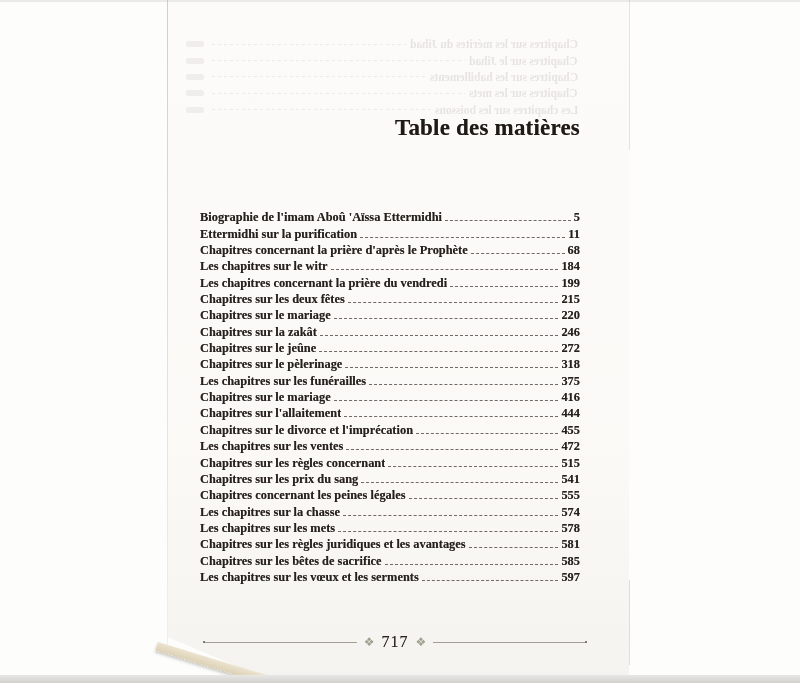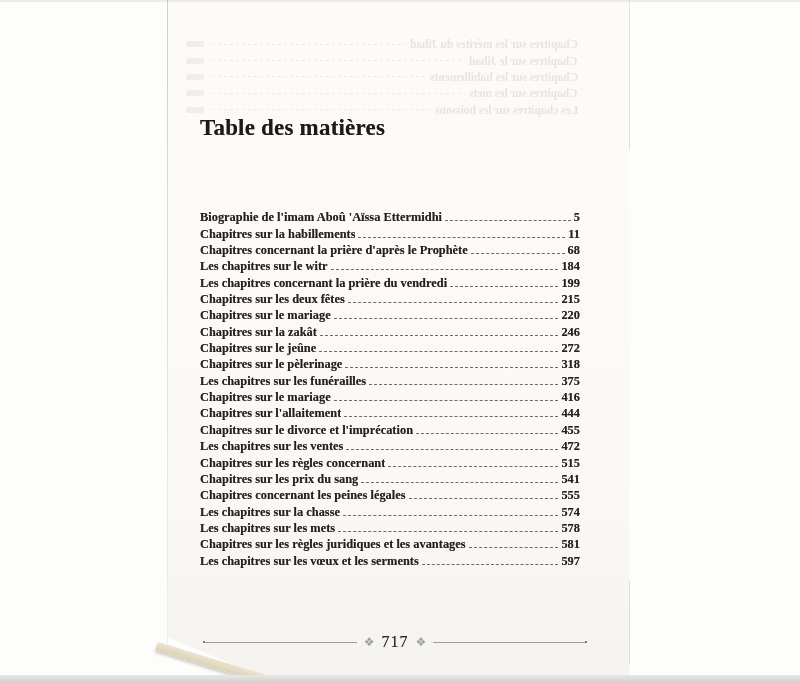--- a/index.html
+++ b/index.html
@@ -36,21 +36,21 @@
   }
   .ghost-row{display:flex;align-items:center;height:16.4px;font-size:11.5px;}
   .ghost-num{width:18px;height:6px;background:rgba(122,111,104,.55);border-radius:2px;margin-right:4px;flex:0 0 auto;}
   .ghost-leader{flex:1;height:1px;margin:0 4px;
     background:repeating-linear-gradient(90deg,rgba(122,111,104,.7) 0 3px,transparent 3px 6px);}
   .ghost-title{transform:scaleX(-1);white-space:nowrap;font-weight:bold;}
 
   
   .content{position:absolute;left:200px;top:0;width:380px;color:#26211c;}
   .doc-title{
-    position:absolute;top:100px;left:0;width:100%;text-align:left;
+    position:absolute;top:100px;left:0;width:100%;text-align:right;
     font-size:23px;font-weight:bold;color:#1f1a15;letter-spacing:.2px;
     text-shadow:0 0 .5px rgba(31,26,21,.55);
   }
   .toc{position:absolute;top:209px;left:0;width:100%;margin:0;padding:0;list-style:none;}
   .toc-row{
     display:flex;align-items:flex-end;height:16.35px;
     font-size:12.4px;font-weight:bold;line-height:15px;
     text-shadow:0 0 .4px rgba(38,33,28,.5);
   }
   .toc-label{white-space:nowrap;overflow:hidden;flex:0 1 auto;text-align:center;}
@@ -113,21 +113,21 @@
     <h1 class="doc-title">Table des matières</h1>
 
     <ul class="toc">
 
     <li class="toc-row">
           <span class="toc-label">Biographie de l'imam Aboû 'Aïssa Ettermidhi</span>
           <span class="toc-leader"></span>
           <span class="toc-pagenum">5</span>
         </li>
         <li class="toc-row">
-          <span class="toc-label">Chapitres sur la habillements</span>
+          <span class="toc-label">Ettermidhi sur la purification</span>
           <span class="toc-leader"></span>
           <span class="toc-pagenum">11</span>
         </li>
         <li class="toc-row">
           <span class="toc-label">Chapitres concernant la prière d'après le Prophète</span>
           <span class="toc-leader"></span>
           <span class="toc-pagenum">68</span>
         </li>
         <li class="toc-row">
           <span class="toc-label">Les chapitres sur le witr</span>
@@ -211,20 +211,25 @@
         </li>
         <li class="toc-row">
           <span class="toc-label">Les chapitres sur les mets</span>
           <span class="toc-leader"></span>
           <span class="toc-pagenum">578</span>
         </li>
         <li class="toc-row">
           <span class="toc-label">Chapitres sur les règles juridiques et les avantages</span>
           <span class="toc-leader"></span>
           <span class="toc-pagenum">581</span>
+        </li>
+        <li class="toc-row">
+          <span class="toc-label">Chapitres sur les bêtes de sacrifice</span>
+          <span class="toc-leader"></span>
+          <span class="toc-pagenum">585</span>
         </li>
         <li class="toc-row">
           <span class="toc-label">Les chapitres sur les vœux et les serments</span>
           <span class="toc-leader"></span>
           <span class="toc-pagenum">597</span>
         </li>
       </ul>
   </div>
 
   <div class="footer">

